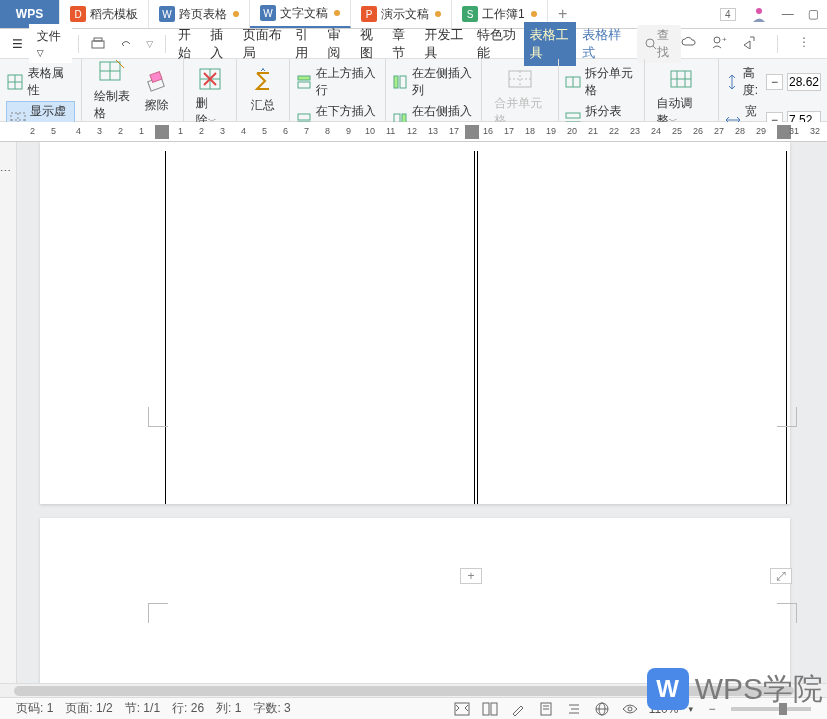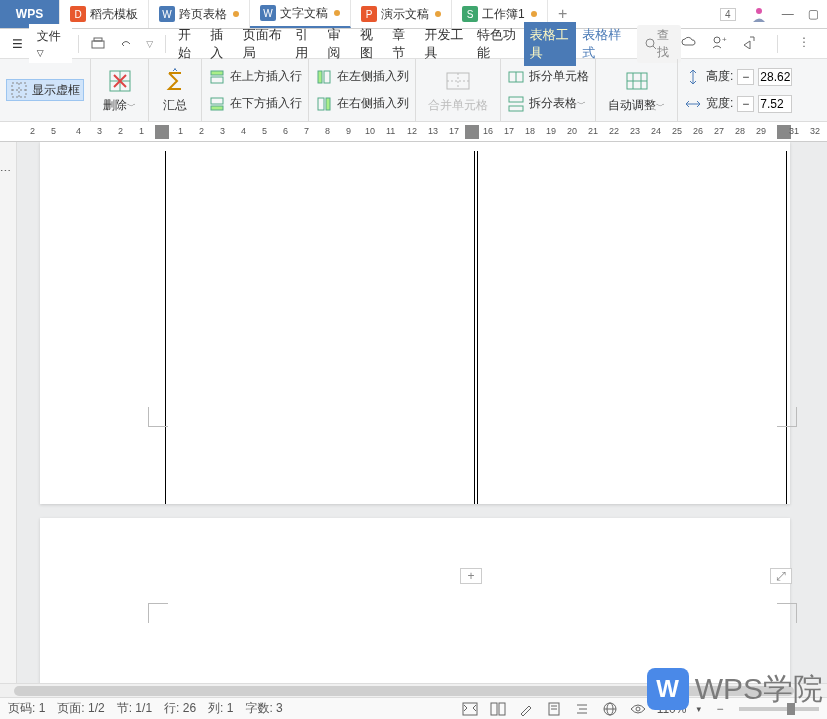--- a/index.html
+++ b/index.html
@@ -51,21 +51,21 @@
 .pgmark { position: absolute; width: 20px; height: 20px; }
 .pgmark.tl { border-left: 1px solid #bbb; border-top: 1px solid #bbb; }
 .pgmark.tr { border-right: 1px solid #bbb; border-top: 1px solid #bbb; }
 .pgmark.bl { border-left: 1px solid #bbb; border-bottom: 1px solid #bbb; }
 .pgmark.br { border-right: 1px solid #bbb; border-bottom: 1px solid #bbb; }
 .addbtn { position: absolute; width: 22px; height: 16px; border: 1px solid #ccc; background: #fff; display: flex; align-items: center; justify-content: center; color: #888; cursor: pointer; }
 .scrollbar-h { position: absolute; bottom: 0; left: 0; right: 0; height: 14px; background: #f0f0f0; border-top: 1px solid #ddd; }
 .scrollbar-h .thumb { position: absolute; left: 14px; width: 780px; top: 2px; height: 10px; background: #cfcfcf; border-radius: 5px; }
 
 
-.statusbar { position: absolute; bottom: 0; left: 0; right: 0; height: 22px; background: #f9f9f9; border-top: 1px solid #dcdcdc; display: flex; align-items: center; padding: 0 8px; font-size: 12px; color: #555; gap: 12px; }
+.statusbar { position: absolute; bottom: 0; left: 0; right: 0; height: 22px; background: #f9f9f9; border-top: 1px solid #dcdcdc; display: flex; align-items: center; padding: 0 16px; font-size: 12px; color: #555; gap: 12px; }
 .status-right { margin-left: auto; display: flex; align-items: center; gap: 10px; }
 .sicon { width: 18px; height: 18px; display: inline-flex; align-items: center; justify-content: center; color: #666; cursor: pointer; }
 .zoom-slider { width: 80px; height: 4px; background: #ccc; position: relative; }
 .zoom-slider .knob { position: absolute; width: 8px; height: 12px; background: #888; top: -4px; left: 48px; }
 
 
 .watermark { position: absolute; right: 4px; bottom: 9px; display: flex; align-items: center; gap: 6px; font-size: 30px; color: #7a7a7a; font-weight: 300; pointer-events: none; }
 .watermark .logo { width: 42px; height: 42px; background: #4a89e8; border-radius: 8px; display: flex; align-items: center; justify-content: center; color: #fff; font-weight: bold; font-size: 24px; }
 
 svg { display: block; }
@@ -171,29 +171,61 @@
           <path d="M9 2 l4 0 l0 4" fill="none" stroke="#666"></path>
         </svg>
       </span>
     <span class="sep"></span>
     <span style="letter-spacing:1px">⋮</span>
   </div>
 </div>
 
 <div class="ribbon">
   <div class="rgroup">
+    <div class="rrow">
+        <span class="ricon">
+          <svg width="16" height="16">
+            <rect x="1" y="1" width="14" height="14" fill="none" stroke="#5a8"></rect>
+            <line x1="1" y1="8" x2="15" y2="8" stroke="#5a8"></line>
+            <line x1="8" y1="1" x2="8" y2="15" stroke="#5a8"></line>
+          </svg>
+        </span>
+        <span>表格属性</span>
+      </div>
     <div class="rrow sel">
         <span class="ricon">
           <svg width="16" height="16">
             <rect x="1" y="1" width="14" height="14" fill="none" stroke="#888" stroke-dasharray="2"></rect>
             <line x1="1" y1="8" x2="15" y2="8" stroke="#888" stroke-dasharray="2"></line>
             <line x1="8" y1="1" x2="8" y2="15" stroke="#888" stroke-dasharray="2"></line>
           </svg>
         </span>
         <span>显示虚框</span>
+      </div>
+  </div>
+  <div class="rgroup" style="flex-direction:row">
+    <div class="rbig">
+        <span class="rbigicon">
+          <svg width="28" height="28">
+            <rect x="2" y="4" width="20" height="18" fill="none" stroke="#5a8"></rect>
+            <line x1="2" y1="13" x2="22" y2="13" stroke="#5a8"></line>
+            <line x1="12" y1="4" x2="12" y2="22" stroke="#5a8"></line>
+            <path d="M18 2 l8 8" stroke="#c80"></path>
+          </svg>
+        </span>
+        <span>绘制表格</span>
+      </div>
+    <div class="rbig">
+        <span class="rbigicon">
+          <svg width="28" height="28">
+            <rect x="6" y="12" width="14" height="10" fill="none" stroke="#888" transform="rotate(-20 13 17)"></rect>
+            <rect x="8" y="6" width="10" height="8" fill="#f8c" stroke="#c68" transform="rotate(-20 13 10)"></rect>
+          </svg>
+        </span>
+        <span>擦除</span>
       </div>
   </div>
   <div class="rgroup">
     <div class="rbig">
         <span class="rbigicon">
           <svg width="28" height="28">
             <rect x="4" y="4" width="20" height="20" fill="none" stroke="#5a8"></rect>
             <line x1="4" y1="14" x2="24" y2="14" stroke="#5a8"></line>
             <line x1="14" y1="4" x2="14" y2="24" stroke="#5a8"></line>
             <line x1="8" y1="8" x2="20" y2="20" stroke="#d44" stroke-width="2"></line>

